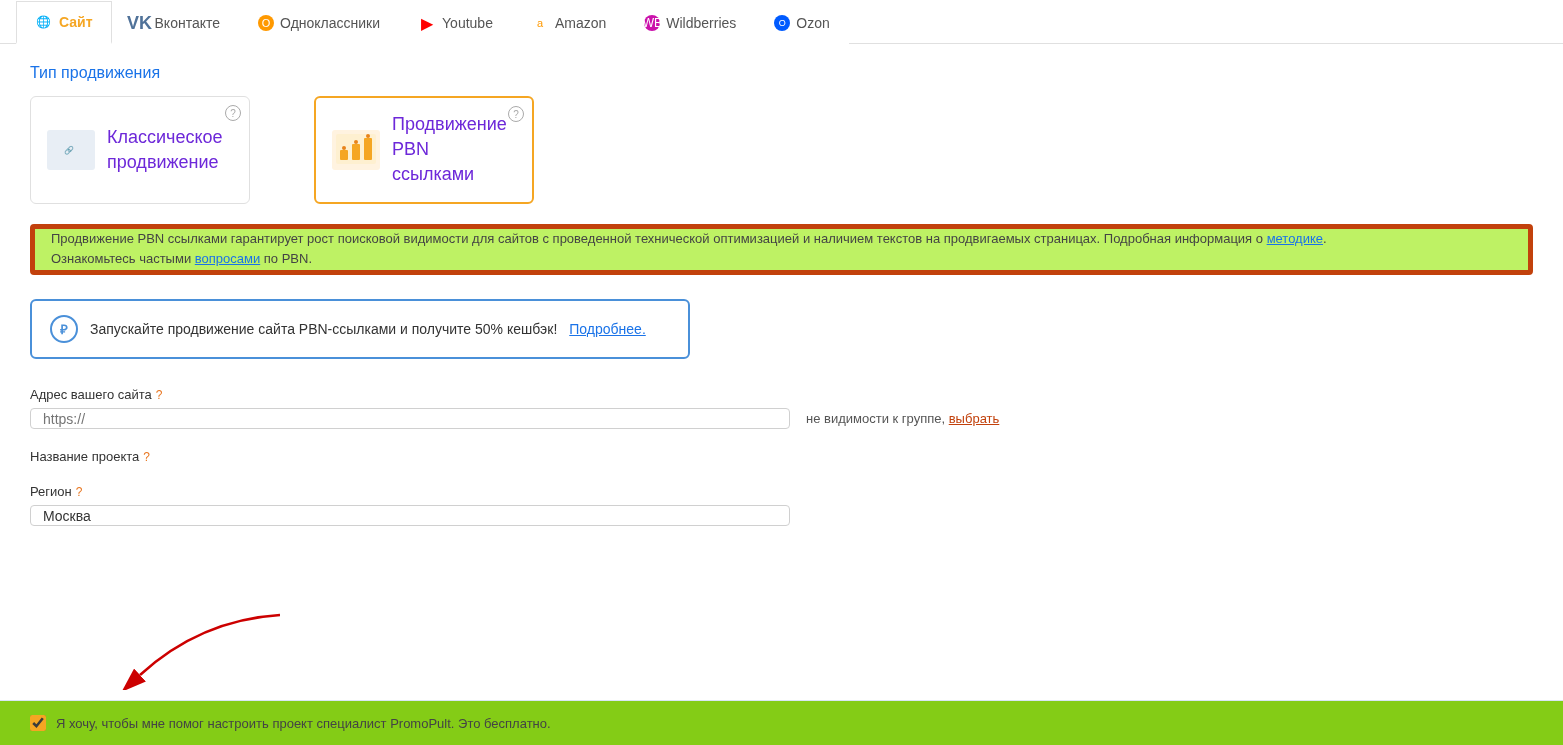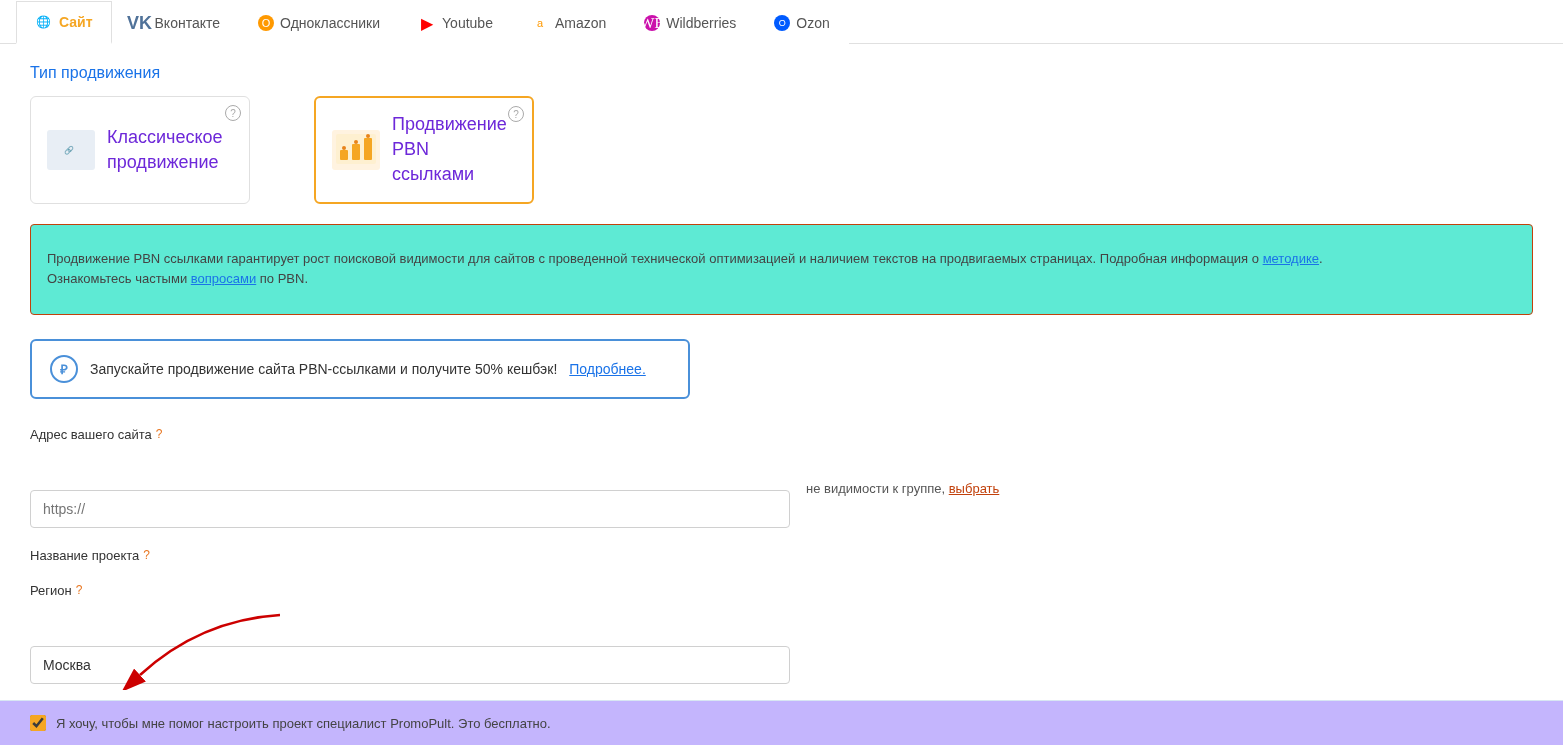--- a/index.html
+++ b/index.html
@@ -104,24 +104,24 @@
       border-radius: 50%;
       display: flex;
       align-items: center;
       justify-content: center;
       font-size: 10px;
       color: #aaa;
       cursor: pointer;
     }
     
     .info-box {
-      background: #5eead4;
-      border: 1px solid #c2410c;
+      background: #bef264;
+      border: 5px solid #c2410c;
       border-radius: 4px;
-      padding: 24px 16px;
+      padding: 0 16px;
       font-size: 13px;
       color: #444;
       line-height: 1.6;
       margin-bottom: 24px;
     }
     .info-box a {
       color: #1a73e8;
       text-decoration: underline;
     }
     
@@ -155,59 +155,59 @@
     }
     
     .form-row {
       margin-bottom: 20px;
     }
     .field-label {
       font-size: 13px;
       color: #333;
       margin-bottom: 6px;
       display: flex;
+      align-items: center;
       gap: 4px;
     }
     .field-label .q-mark {
       color: #e87722;
       font-size: 12px;
       cursor: pointer;
     }
     .field-row {
       display: flex;
       align-items: center;
       gap: 16px;
     }
     .text-input {
       width: 760px;
       max-width: 100%;
-      height: 38px;
+      height: 21px;
       border: 1px solid #d0d0d0;
       border-radius: 4px;
       padding: 0 12px;
       font-size: 14px;
       color: #333;
       outline: none;
-      margin-top: 42px;
     }
     .not-linked {
       font-size: 13px;
       color: #555;
     }
     .not-linked a {
       color: #c2410c;
       text-decoration: underline;
     }
     
     .bottom-bar {
       position: fixed;
       bottom: 0;
       left: 0;
       right: 0;
-      background: #c4b5fd;
+      background: #84cc16;
       border-top: 1px solid #d8e6f3;
       padding: 14px 30px;
       display: flex;
       align-items: center;
       gap: 10px;
       font-size: 13px;
       color: #444;
     }
     .checkbox-input {
       width: 16px;
@@ -248,21 +248,21 @@
     </div>
     <div class="tab-item">
       <span class="tab-icon" style="color:#ff0000;font-size:16px;">▶</span>
       <span>Youtube</span>
     </div>
     <div class="tab-item">
       <span class="tab-icon" style="font-size:11px;color:#f90;">a</span>
       <span>Amazon</span>
     </div>
     <div class="tab-item">
-      <span class="tab-icon" style="background:#cb11ab;border-radius:50%;color:#fff;font-size:15px;width:16px;height:16px;display:inline-flex;align-items:center;justify-content:center;font-family:Liberation Serif, serif;">WB</span>
+      <span class="tab-icon" style="background:#cb11ab;border-radius:50%;color:#fff;font-size:12px;width:16px;height:16px;display:inline-flex;align-items:center;justify-content:center;">WB</span>
       <span>Wildberries</span>
     </div>
     <div class="tab-item">
       <span class="tab-icon" style="background:#005bff;border-radius:50%;color:#fff;font-size:9px;width:16px;height:16px;display:inline-flex;align-items:center;justify-content:center;">O</span>
       <span>Ozon</span>
     </div>
   </div>
 
   <div class="content-area">
 

